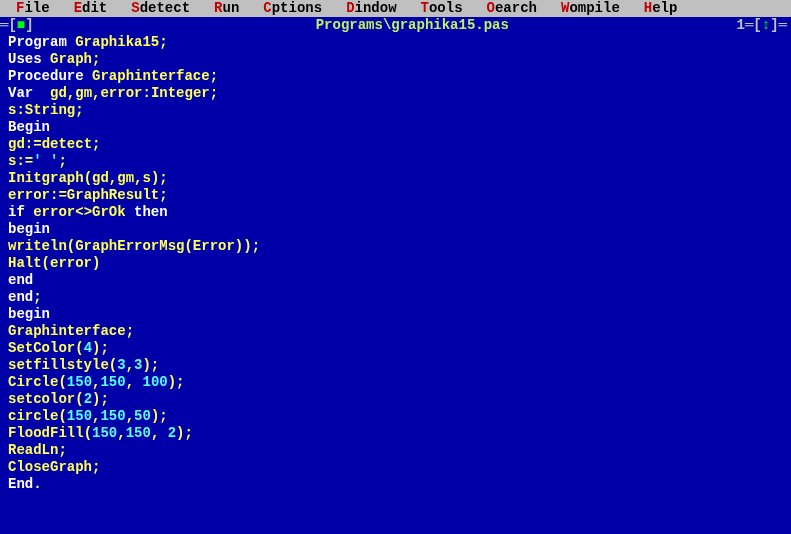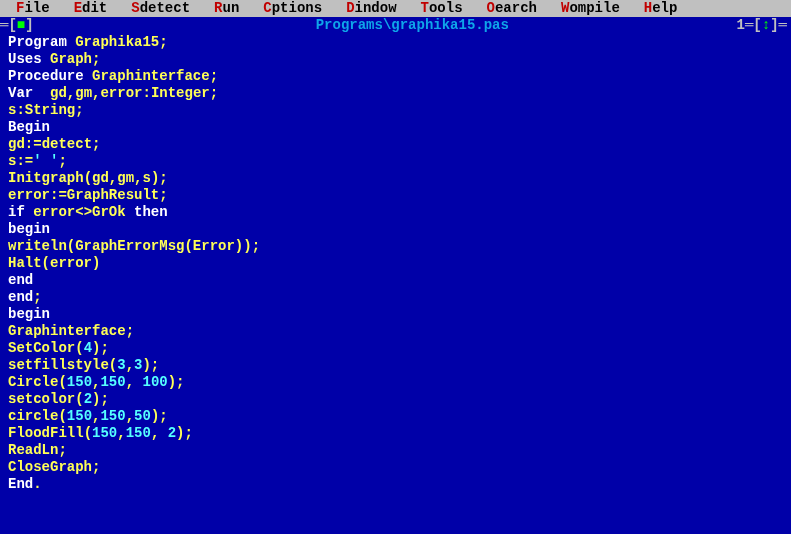--- a/index.html
+++ b/index.html
@@ -36,21 +36,21 @@
     font-weight: bold;
   }
   .tb-left, .tb-right {
     color: #c0c0c0;
     white-space: pre;
   }
   .tb-close { color: #00ff00; }
   .tb-title {
     flex: 1;
     text-align: center;
-    color: #0ea5e9;
+    color: #bef264;
   }
   .tb-right { position: absolute; right: 4px; }
   .tb-updown { color: #00ff00; }
   .editor {
     background: #0000a8;
     padding: 0 8px;
     white-space: pre;
     font-weight: bold;
   }
   .tok-kw   { color: #ffffff; }

